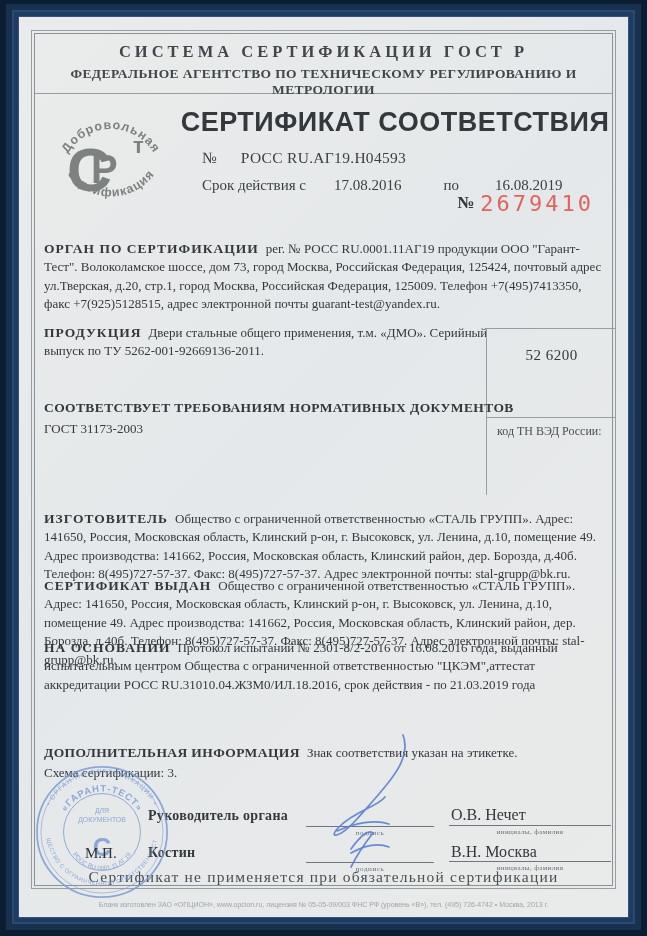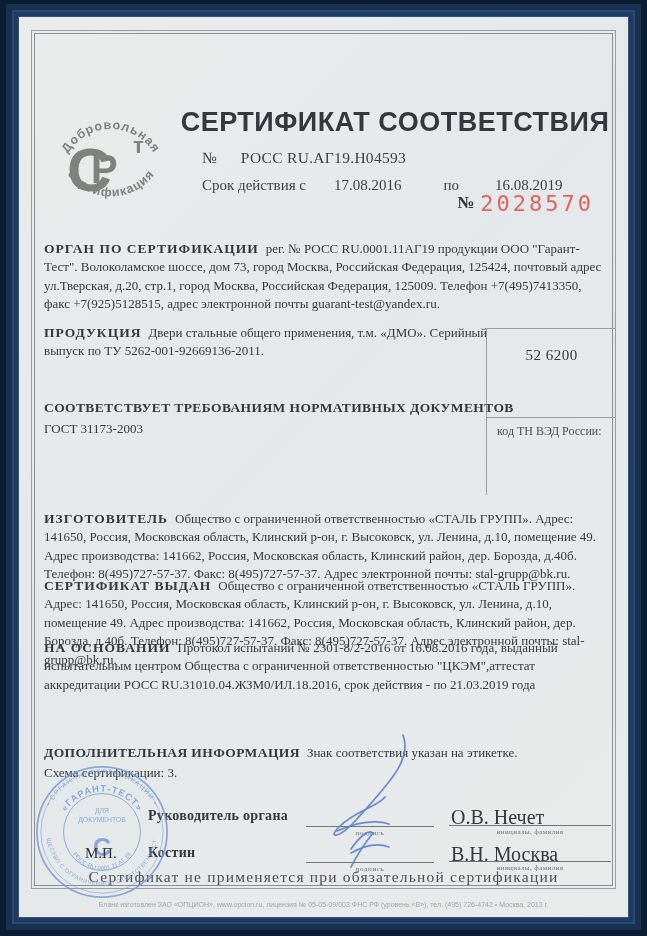--- a/index.html
+++ b/index.html
@@ -80,21 +80,21 @@
 
   .sig-label{position:absolute;left:129px;font-weight:bold;font-size:14px;color:#34383c;letter-spacing:0.3px;}
   .sl1{top:791px;}
   .sl2{top:828px;}
   .sig-line{position:absolute;left:287px;width:128px;height:0;border-top:1px solid #70767c;}
   .sg1{top:809px;}
   .sg2{top:845px;}
   .cap-s{position:absolute;left:287px;width:128px;text-align:center;font-size:7px;color:#6a7076;letter-spacing:0.6px;}
   .cs1{top:812px;}
   .cs2{top:848px;}
-  .sig-name{position:absolute;left:432px;font-size:20px;color:#34383c;}
+  .sig-name{position:absolute;left:432px;font-size:16px;color:#34383c;}
   .sn1{top:789px;}
   .sn2{top:826px;}
   .name-line{position:absolute;left:430px;width:162px;height:0;border-top:1px solid #70767c;}
   .nl1{top:808px;}
   .nl2{top:844px;}
   .cap-n{position:absolute;left:430px;width:162px;text-align:center;font-size:7px;color:#6a7076;letter-spacing:0.4px;}
   .cn1{top:811px;}
   .cn2{top:847px;}
 
   .sig-strokes{position:absolute;left:268px;top:714px;width:172px;height:146px;z-index:4;pointer-events:none;}
@@ -104,20 +104,24 @@
     font-size:15.5px;letter-spacing:1.2px;color:#4a4f53;}
   .print-info{position:absolute;left:0;right:0;top:884px;text-align:center;
     font-size:7px;color:#9fa5ab;font-family:"Liberation Sans",sans-serif;}
 </style>
 </head>
 <body>
 
 <div class="paper">
   <div class="bline"></div>
 
+  <div class="header-band">
+    <div class="h-system">СИСТЕМА СЕРТИФИКАЦИИ ГОСТ Р</div>
+    <div class="h-agency">ФЕДЕРАЛЬНОЕ АГЕНТСТВО ПО ТЕХНИЧЕСКОМУ РЕГУЛИРОВАНИЮ И МЕТРОЛОГИИ</div>
+  </div>
 
   <svg class="logo" viewBox="0 0 128 110">
     <defs>
       <path id="la" d="M 16 64 A 50 50 0 0 1 112 64"></path>
       <path id="lb" d="M 12 56 A 54 54 0 0 0 116 56"></path>
     </defs>
     <text class="arc"><textPath href="#la" startOffset="50%" text-anchor="middle">Добровольная</textPath></text>
     <text class="arc"><textPath href="#lb" startOffset="50%" text-anchor="middle">сертификация</textPath></text>
     <g>
       <text x="20" y="90" font-size="62">С</text>
@@ -130,21 +134,21 @@
 
   <div class="reg-row">
     <span>№</span><span class="num">РОСС RU.АГ19.Н04593</span>
   </div>
 
   <div class="validity">
     <span>Срок действия с</span><span class="v-from">17.08.2016</span><span class="v-po">по</span><span class="v-to">16.08.2019</span>
   </div>
 
   <div class="blank-no">
-    <span class="sign">№</span><span class="digits">2028570</span>
+    <span class="sign">№</span><span class="digits">2679410</span>
   </div>
 
   <p class="sec sec-organ">
     <span class="lbl sp">ОРГАН ПО СЕРТИФИКАЦИИ</span><span>рег. № РОСС RU.0001.11АГ19 продукции ООО "Гарант-Тест". Волоколамское шоссе, дом 73, город Москва, Российская Федерация, 125424, почтовый адрес ул.Тверская, д.20, стр.1, город Москва, Российская Федерация, 125009. Телефон +7(495)7413350, факс +7(925)5128515, адрес электронной почты guarant-test@yandex.ru.</span>
   </p>
 
   <p class="sec sec-production">
     <span class="lbl sp">ПРОДУКЦИЯ</span><span>Двери стальные общего применения, т.м. «ДМО». Серийный выпуск по ТУ 5262-001-92669136-2011.</span>
   </p>
 

